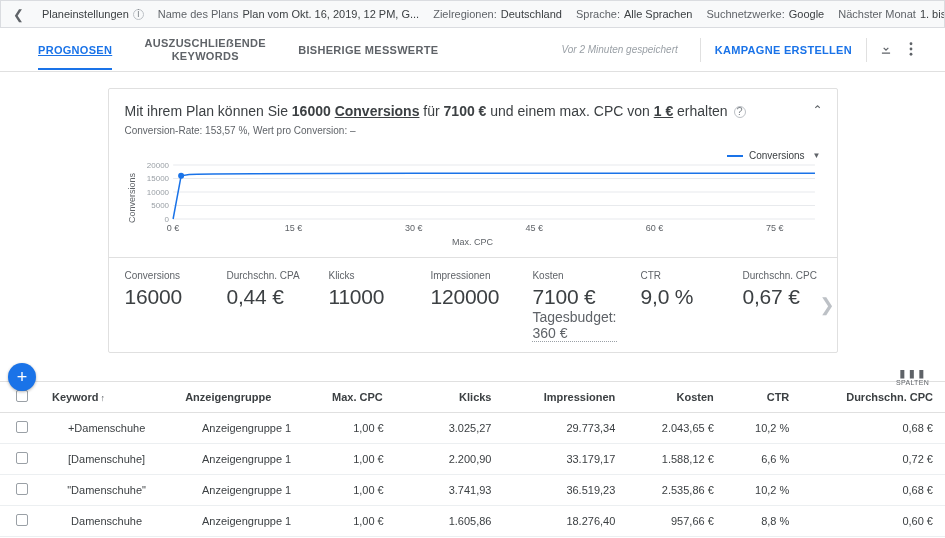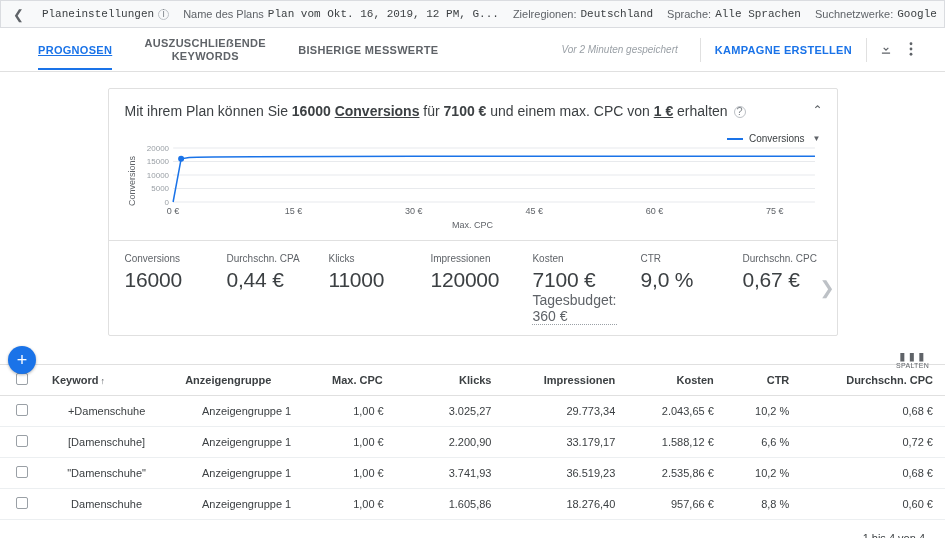--- a/index.html
+++ b/index.html
@@ -1,21 +1,21 @@
 <!DOCTYPE html>
 <html><head>
   <meta charset="utf-8">
   <style>
     * { box-sizing: border-box; margin: 0; padding: 0; }
     body { font-family: Arial, "Helvetica Neue", sans-serif; font-size: 12px; color: #3c4043; background: #fff; }
     
     .app-bar { display: flex; align-items: center; height: 28px; border: 1px solid #dadce0; background: #f8f9fa; padding: 0 8px; gap: 14px; font-size: 11px; overflow: hidden; white-space: nowrap; }
     .app-bar .back { cursor: pointer; font-size: 13px; color: #5f6368; padding: 0 4px; }
     .app-bar .lbl { color: #5f6368; }
-    .app-bar .val { color: #3c4043; font-family: Liberation Mono, monospace; }
+    .app-bar .val { color: #3c4043; }
     .app-bar .seg { display: flex; gap: 4px; align-items: center; }
     .app-bar .info-ic { font-size: 10px; color: #80868b; border: 1px solid #bdc1c6; border-radius: 50%; width: 11px; height: 11px; display: inline-flex; align-items: center; justify-content: center; line-height: 1; }
     .app-bar .nav { margin-left: auto; display: flex; align-items: center; gap: 8px; }
     
     .tab-bar { display: flex; align-items: center; height: 44px; padding: 0 24px; border-bottom: 1px solid #e0e0e0; font-size: 11px; }
     .tab-bar .tab { text-align: center; font-weight: 600; color: #5f6368; padding: 0 14px; cursor: pointer; letter-spacing: 0.3px; }
     .tab-bar .tab.active { color: #1a73e8; position: relative; text-decoration: underline; }
     .tab-bar .tab.active::after { content: ""; position: absolute; left: 14px; right: 14px; bottom: -14px; height: 2px; background: #1a73e8; }
     .tab-bar .spacer { flex: 1; }
     .tab-bar .saved { color: #9aa0a6; font-style: italic; font-size: 10px; margin-right: 18px; }
@@ -126,20 +126,21 @@
   </div>
 </div>
 
 <div class="canvas">
   <div class="card">
     <div class="card-top">
       <div class="headline">
         <span>Mit ihrem Plan können Sie </span><b>16000 </b><b class="ul">Conversions</b><span> für </span><b>7100 €</b><span> und einem max. CPC von </span><b class="ul">1 €</b><span> erhalten</span>
         <span class="help">?</span>
       </div>
+      <div class="subline">Conversion-Rate: 153,57 %, Wert pro Conversion: –</div>
       <div class="collapse">⌃</div>
     </div>
 
     <div class="chart-area">
       <div class="legend">
         <span class="line"></span>
         <span>Conversions</span>
         <span class="caret">▼</span>
       </div>
       <div class="chart-row">

